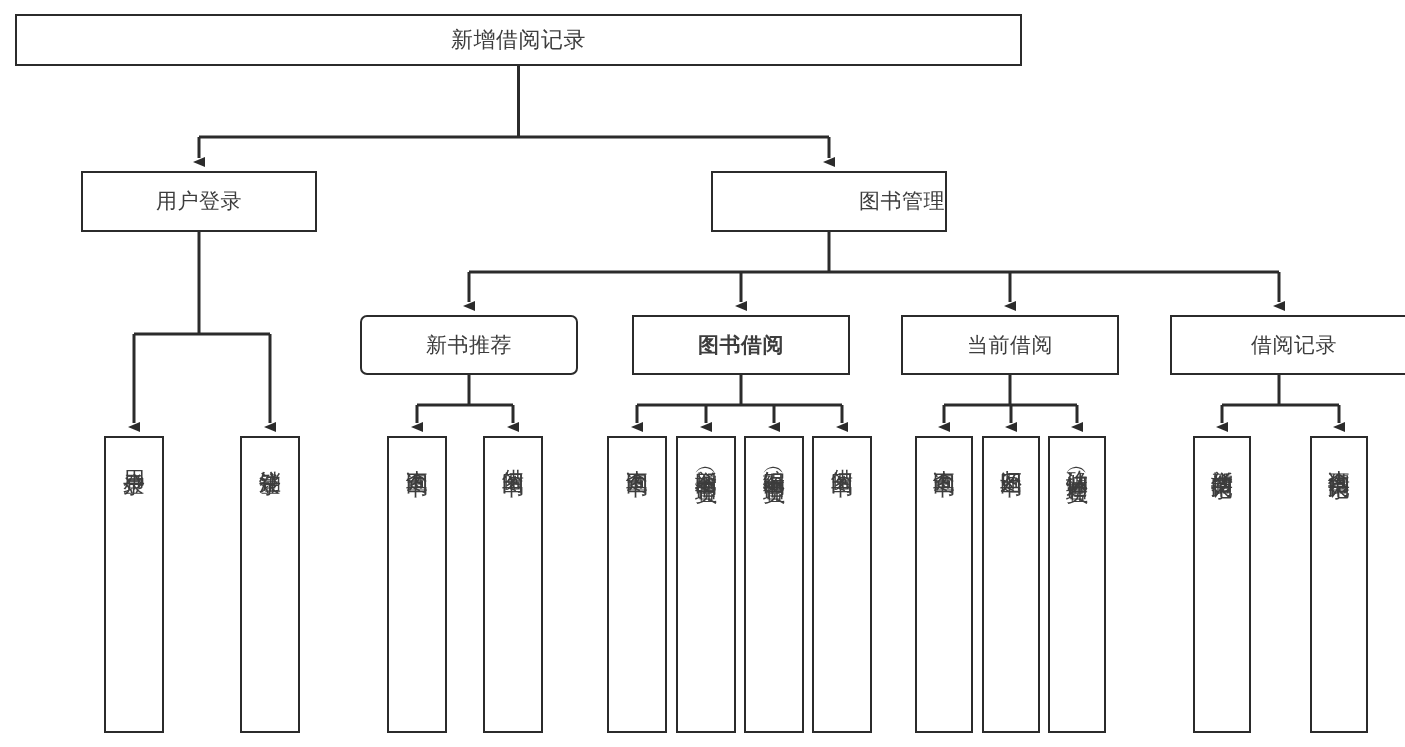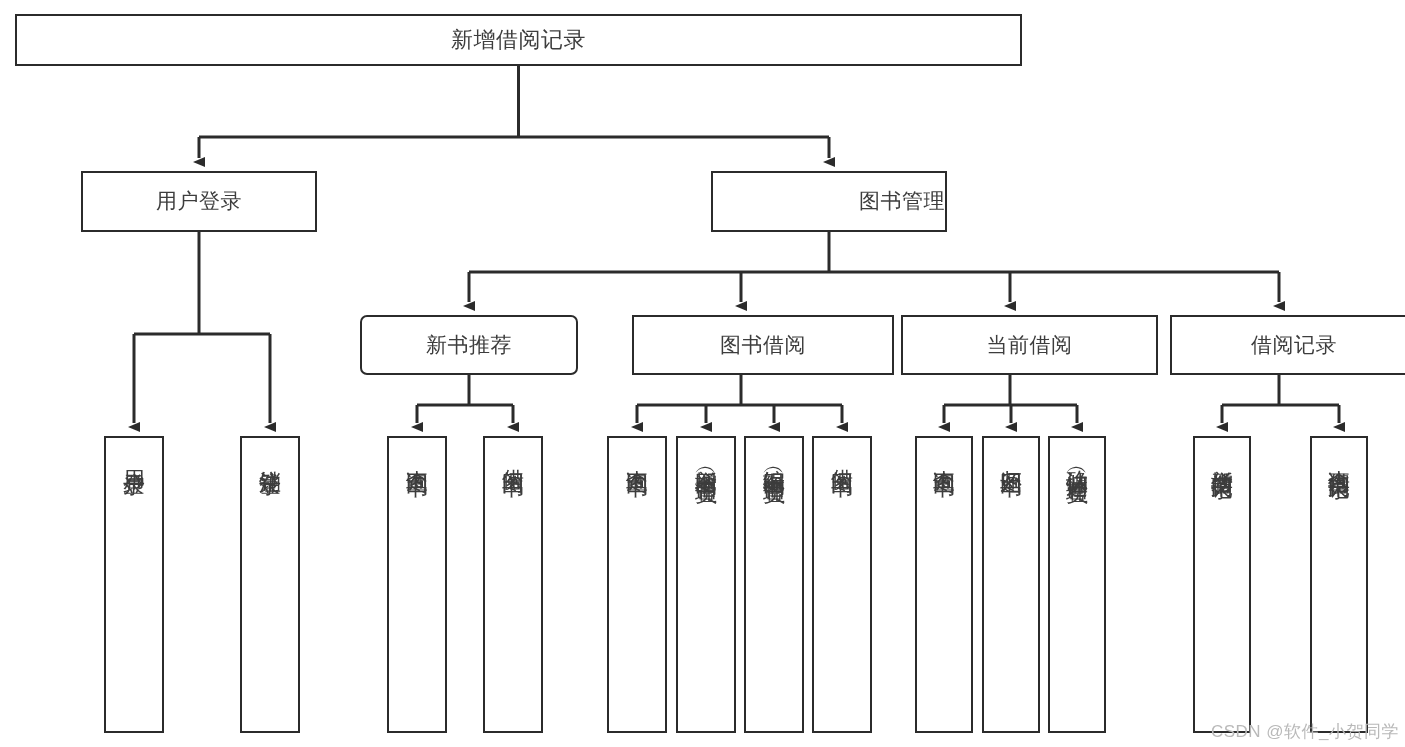--- a/index.html
+++ b/index.html
@@ -126,24 +126,24 @@
       </div>
       <div class="node level2 horiz" style="left: 81px; top: 171px; width: 236px; height: 61px;">
         <span class="lbl">用户登录</span>
       </div>
       <div class="node level2 horiz" style="left: 711px; top: 171px; width: 236px; height: 61px; justify-content: flex-end;">
         <span class="lbl">图书管理</span>
       </div>
       <div class="node level3 horiz" style="left: 360px; top: 315px; width: 218px; height: 60px; border-radius: 7px;">
         <span class="lbl">新书推荐</span>
       </div>
-      <div class="node level3 horiz" style="left: 632px; top: 315px; width: 262px; height: 60px;">
+      <div class="node level3 horiz" style="left: 632px; top: 315px; width: 218px; height: 60px; font-weight: bold;">
         <span class="lbl">图书借阅</span>
       </div>
-      <div class="node level3 horiz" style="left: 901px; top: 315px; width: 257px; height: 60px;">
+      <div class="node level3 horiz" style="left: 901px; top: 315px; width: 218px; height: 60px;">
         <span class="lbl">当前借阅</span>
       </div>
       <div class="node level3 horiz" style="left: 1170px; top: 315px; width: 248px; height: 60px;">
         <span class="lbl">借阅记录</span>
       </div>
       <div class="node leaf vert" style="left: 104px; top: 436px; width: 60px; height: 297px;">
         <span class="lbl">用户登录</span>
       </div>
       <div class="node leaf vert" style="left: 240px; top: 436px; width: 60px; height: 297px;">
         <span class="lbl">注销登录</span>
@@ -176,14 +176,13 @@
         <span class="lbl">确认归还（管理员）</span>
       </div>
       <div class="node leaf vert" style="left: 1193px; top: 436px; width: 58px; height: 297px;">
         <span class="lbl">新增借阅记录</span>
       </div>
       <div class="node leaf vert" style="left: 1310px; top: 436px; width: 58px; height: 297px;">
         <span class="lbl">查询借阅记录</span>
       </div>
     </div>
 
-  <div id="watermark">CSDN @软件_小贺同学</div>
 </div>
 
 </body></html>

